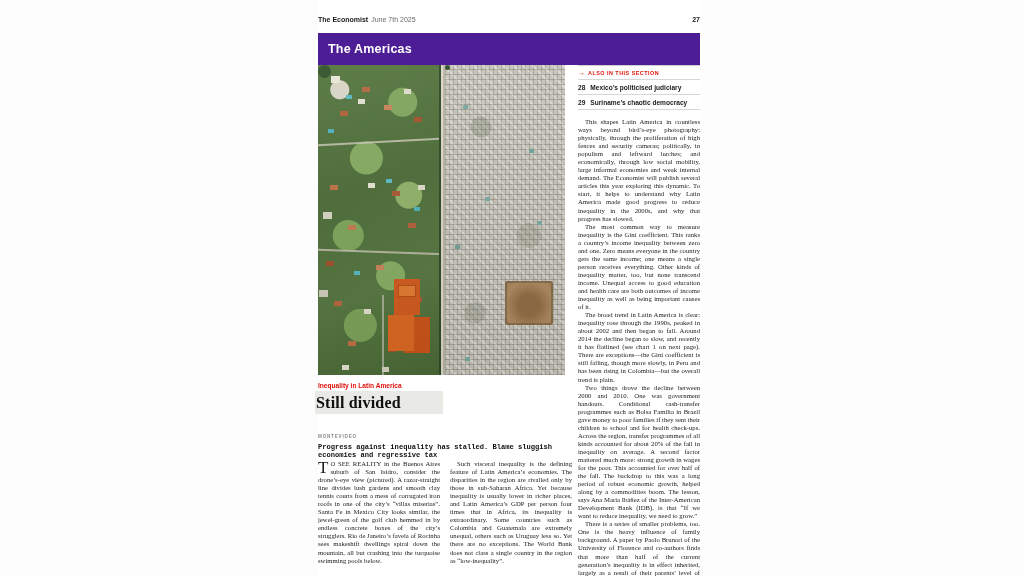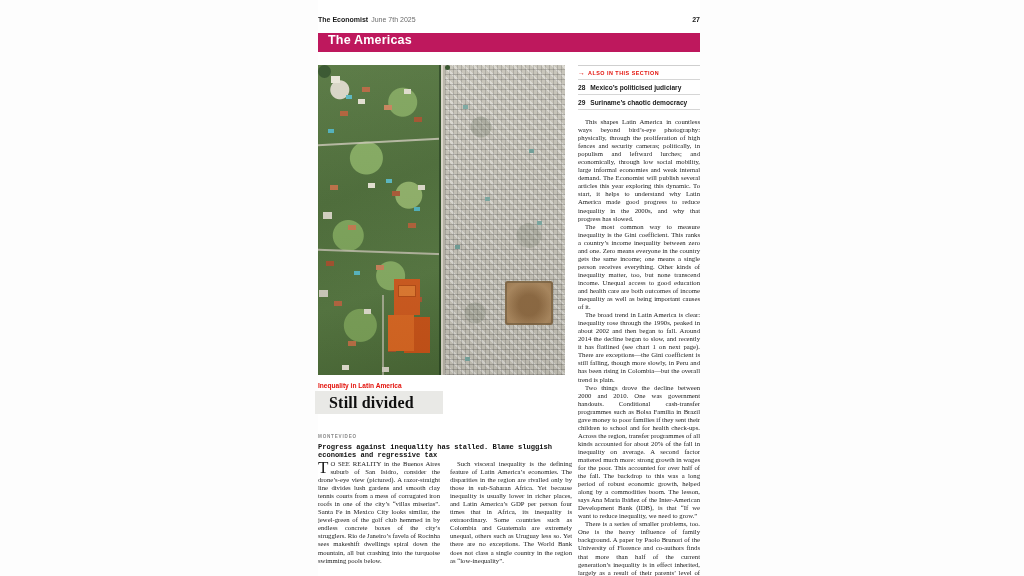--- a/index.html
+++ b/index.html
@@ -8,22 +8,22 @@
   .page{position:absolute;left:318px;top:0;width:382px;height:576px;background:#fff;}
 
   
   .masthead{position:absolute;top:16px;left:0;width:100%;height:10px;
             font-family:"Liberation Sans",sans-serif;font-size:7px;color:#333;}
   .masthead .pub{font-weight:bold;color:#1a1a1a;}
   .masthead .date{color:#6b6b6b;margin-left:3px;}
   .masthead .pagenum{position:absolute;right:0;top:0;font-weight:bold;color:#1a1a1a;}
 
   
-  .banner{position:absolute;top:33px;left:0;width:382px;height:19px;background:#be185d;
-          display:flex;}
+  .banner{position:absolute;top:33px;left:0;width:382px;height:32px;background:#4c1d95;
+          display:flex;align-items:center;}
   .banner span{color:#fff;font-family:"Liberation Sans",sans-serif;font-weight:bold;
                font-size:12.5px;padding-left:10px;letter-spacing:.2px;}
 
   
   .photo{position:absolute;top:65px;left:0;width:247px;height:310px;overflow:hidden;background:#5a7a44;}
   .suburb{position:absolute;left:0;top:0;width:121px;height:310px;
     background:
       radial-gradient(circle at 18% 8%, #d8d5c6 0 9px, rgba(0,0,0,0) 10px),
       radial-gradient(circle at 70% 12%, #7fa45c 0 14px, rgba(0,0,0,0) 15px),
       radial-gradient(circle at 40% 30%, #84aa60 0 16px, rgba(0,0,0,0) 17px),
@@ -115,21 +115,21 @@
 
   .railbody{margin-top:8px;}
   .bodytext{font-size:6.7px;line-height:8.05px;text-align:justify;color:#1c1c1c;}
   .bodytext p{margin:0;}
   .bodytext p.ind{text-indent:7px;}
 
   
   .kicker{position:absolute;left:0;top:382px;font-family:"Liberation Sans",sans-serif;
           font-weight:bold;font-size:6.6px;color:#e3120b;}
   .headline-box{position:absolute;left:-3px;top:391px;width:128px;height:23px;background:#e9e9e6;
-                display:flex;align-items:center;padding-left:14px;box-sizing:border-box;}
+                display:flex;align-items:center;padding-left:1px;box-sizing:border-box;}
   .headline{font-family:"Liberation Serif",serif;font-weight:bold;font-size:16px;
             letter-spacing:.2px;color:#0f0f0f;}
   .dateline{position:absolute;left:0;top:434px;font-family:"Liberation Sans",sans-serif;
             font-size:4.6px;letter-spacing:.8px;color:#8a8a8a;font-weight:bold;}
   .rubric{position:absolute;left:0;top:443px;width:258px;font-family:Liberation Mono, monospace;
           font-weight:bold;font-size:7.1px;color:#111;}
 
   .cols{position:absolute;left:0;top:460px;width:254px;display:flex;gap:10px;}
   .col{width:122px;height:110px;overflow:hidden;}
   .dropcap::first-letter{float:left;font-size:17px;line-height:13.5px;padding:1px 2px 0 0;

